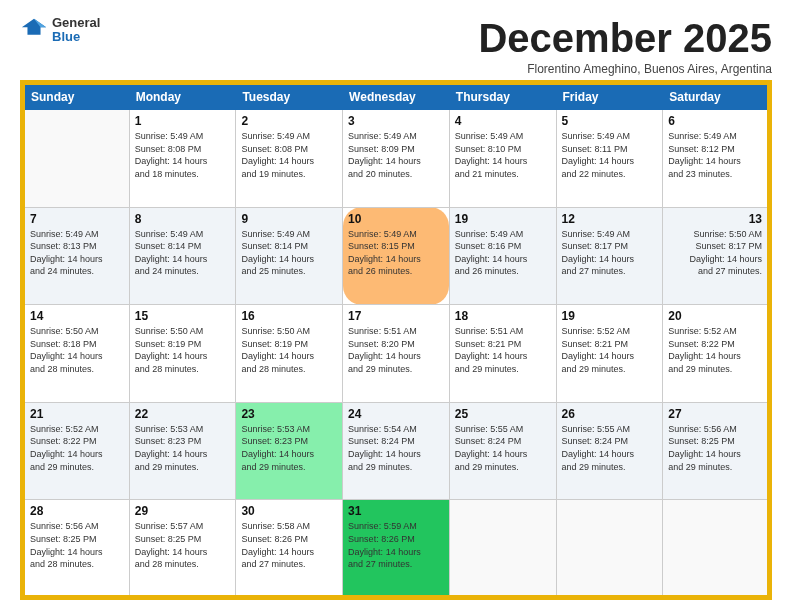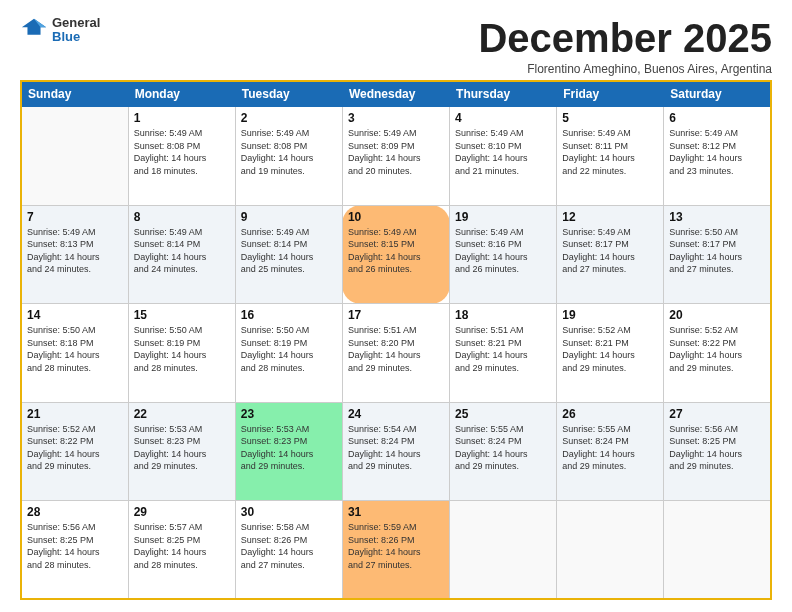--- a/index.html
+++ b/index.html
@@ -48,21 +48,21 @@
       color: #222;
       line-height: 1.1;
     }
     .subtitle {
       font-size: 12px;
       color: #444;
       margin-top: 2px;
     }
     .calendar {
       flex: 1;
-      border: 2px solid #eab308;
+      border: 5px solid #eab308;
       border-collapse: collapse;
       width: 100%;
       table-layout: fixed;
     }
     .calendar th {
       background-color: #1a6bb5;
       color: #fff;
       font-size: 12px;
       font-weight: bold;
       text-align: left;
@@ -208,21 +208,21 @@
 Daylight: 14 hours
 and 26 minutes.</div>
           </td>
           <td style="background: rgb(240, 244, 248);">
             <span class="day-num">12</span>
             <div class="day-info" style="white-space: pre-line;">Sunrise: 5:49 AM
 Sunset: 8:17 PM
 Daylight: 14 hours
 and 27 minutes.</div>
           </td>
-          <td style="background: rgb(240, 244, 248);">
+          <td style="background: rgb(240, 244, 248); text-align: right;">
             <span class="day-num">13</span>
             <div class="day-info" style="white-space: pre-line;">Sunrise: 5:50 AM
 Sunset: 8:17 PM
 Daylight: 14 hours
 and 27 minutes.</div>
           </td>
         </tr>
         <tr>
           <td style="background: rgb(255, 255, 255);">
             <span class="day-num">14</span>
@@ -340,21 +340,21 @@
 Daylight: 14 hours
 and 28 minutes.</div>
           </td>
           <td style="background: rgb(255, 255, 255);">
             <span class="day-num">30</span>
             <div class="day-info" style="white-space: pre-line;">Sunrise: 5:58 AM
 Sunset: 8:26 PM
 Daylight: 14 hours
 and 27 minutes.</div>
           </td>
-          <td style="background: #fdba74;">
+          <td style="background: #22c55e;">
             <span class="day-num">31</span>
             <div class="day-info" style="white-space: pre-line;">Sunrise: 5:59 AM
 Sunset: 8:26 PM
 Daylight: 14 hours
 and 27 minutes.</div>
           </td>
           <td class="empty-cell" style="background: rgb(249, 249, 249);"></td>
           <td class="empty-cell" style="background: rgb(249, 249, 249);"></td>
           <td class="empty-cell" style="background: rgb(249, 249, 249);"></td>
         </tr>

